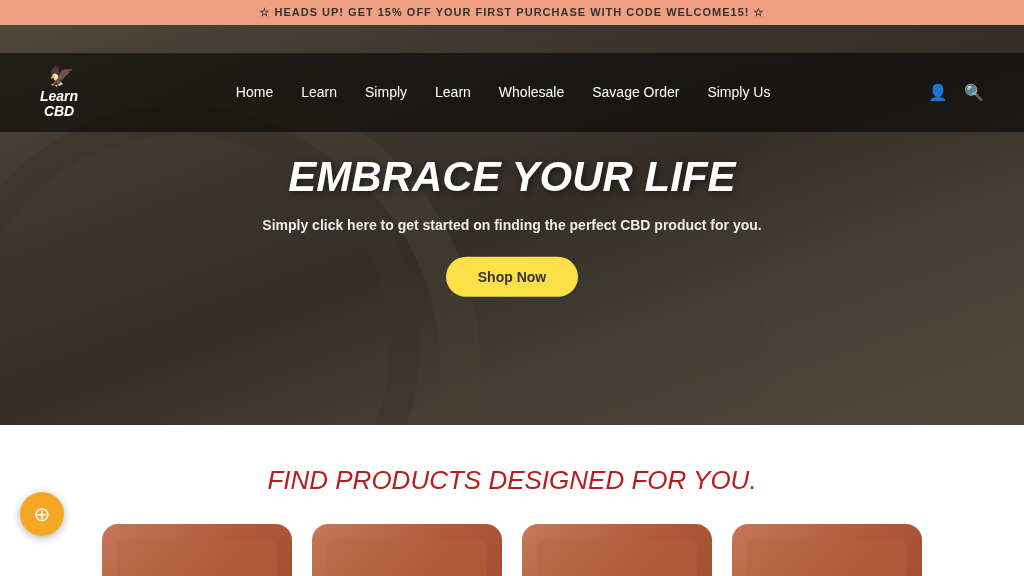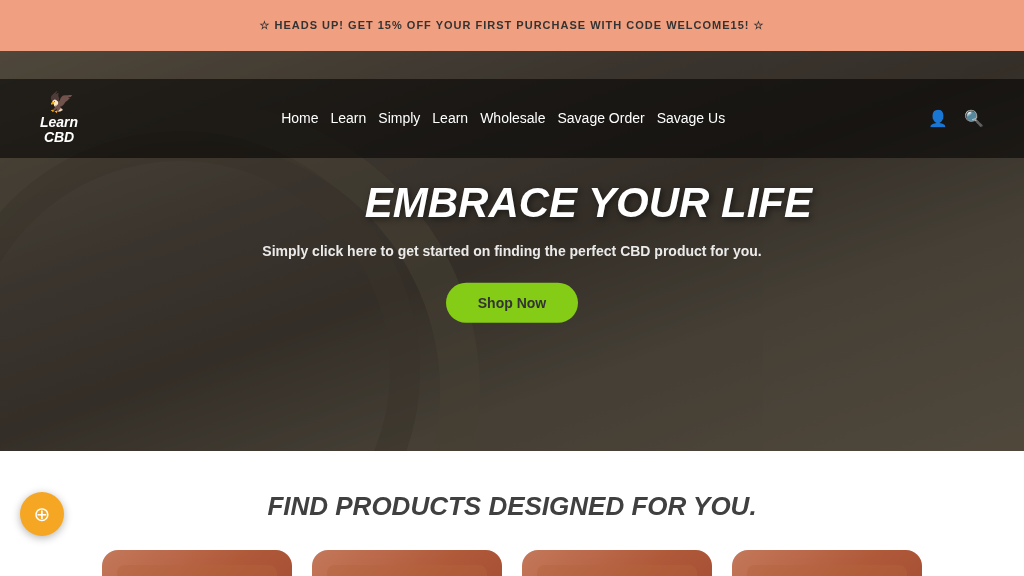--- a/index.html
+++ b/index.html
@@ -2,21 +2,21 @@
 <html><head>
   <meta charset="utf-8">
   <style>
     * { margin: 0; padding: 0; box-sizing: border-box; }
     body { font-family: Arial, sans-serif; width: 1024px; height: 576px; overflow: hidden; }
 
     
     .announcement-bar {
       background-color: #f0a080;
       text-align: center;
-      padding: 19px 0;
+      padding: 6px 0;
       font-size: 11px;
       letter-spacing: 1px;
       color: #333;
       font-weight: 600;
     }
 
     
     .header {
       display: flex;
       align-items: center;
@@ -42,21 +42,21 @@
     }
 
     .logo-icon {
       font-size: 20px;
       margin-bottom: 2px;
     }
 
     .nav {
       display: flex;
       align-items: center;
-      gap: 12px;
+      gap: 28px;
     }
 
     .nav a {
       color: white;
       text-decoration: none;
       font-size: 14px;
       font-weight: 500;
       cursor: pointer;
     }
 
@@ -132,56 +132,55 @@
     }
 
     .hero-title {
       font-size: 42px;
       font-weight: 900;
       font-style: italic;
       line-height: 1.15;
       margin-bottom: 16px;
       text-transform: uppercase;
       text-shadow: 2px 2px 6px rgba(0,0,0,0.5);
-      text-align: right;
     }
 
     .hero-subtitle {
       font-size: 14px;
       margin-bottom: 24px;
       opacity: 0.9;
       font-weight: 700;
     }
 
     .shop-now-btn {
       display: inline-block;
-      background: #84cc16;
+      background: #fde047;
       color: #333;
       border: none;
       border-radius: 25px;
       padding: 12px 32px;
       font-size: 14px;
       font-weight: 600;
       cursor: pointer;
       text-decoration: none;
     }
 
     
     .below-hero {
       background: white;
       padding: 40px 0 20px 0;
       text-align: center;
     }
 
     .section-title {
       font-size: 26px;
-      font-weight: 700;
+      font-weight: 400;
       font-style: italic;
       text-transform: uppercase;
-      color: #404040;
+      color: #b91c1c;
       margin-bottom: 28px;
     }
 
     .products-row {
       display: flex;
       justify-content: center;
       gap: 20px;
       padding: 0 80px;
     }
 
@@ -245,21 +244,21 @@
       <span>CBD</span>
     </div>
 
     <nav class="nav">
       <a>Home</a>
       <a>Learn</a>
       <a>Simply</a>
       <a>Learn</a>
       <a>Wholesale</a>
       <a>Savage Order</a>
-      <a>Savage Us</a>
+      <a>Simply Us</a>
     </nav>
 
     <div class="nav-icons">
       <span class="nav-icon">👤</span>
       <span class="nav-icon">🔍</span>
     </div>
   </div>
 
   <div class="hero-content">
     <h1 class="hero-title">

